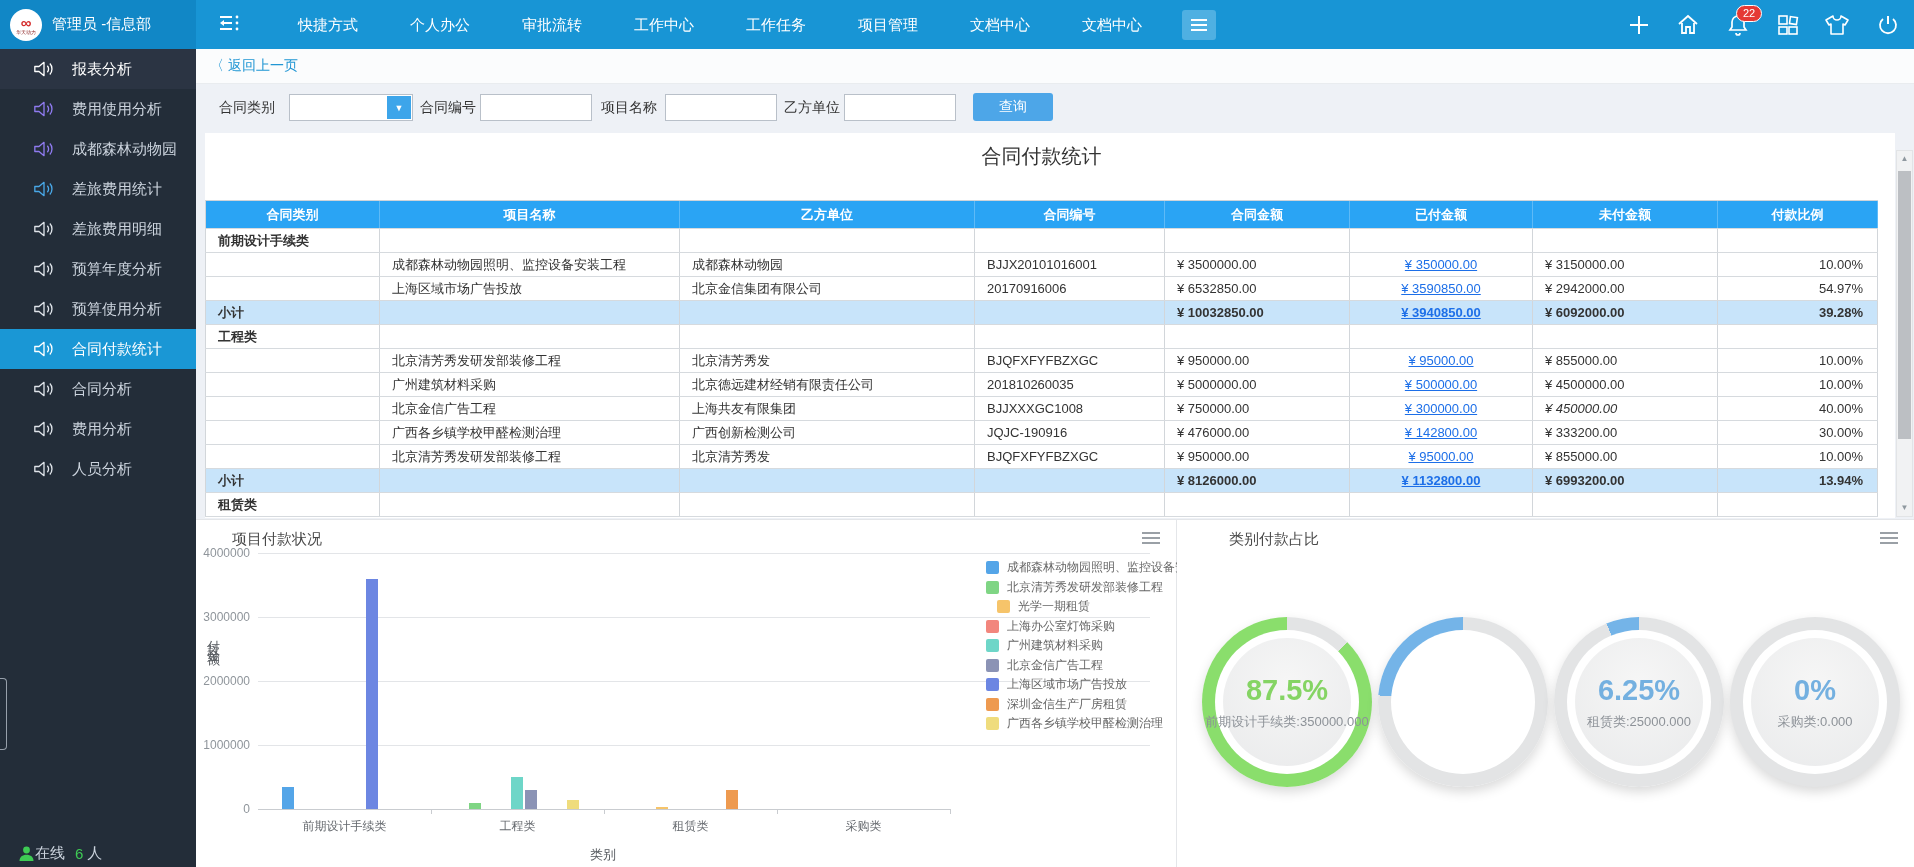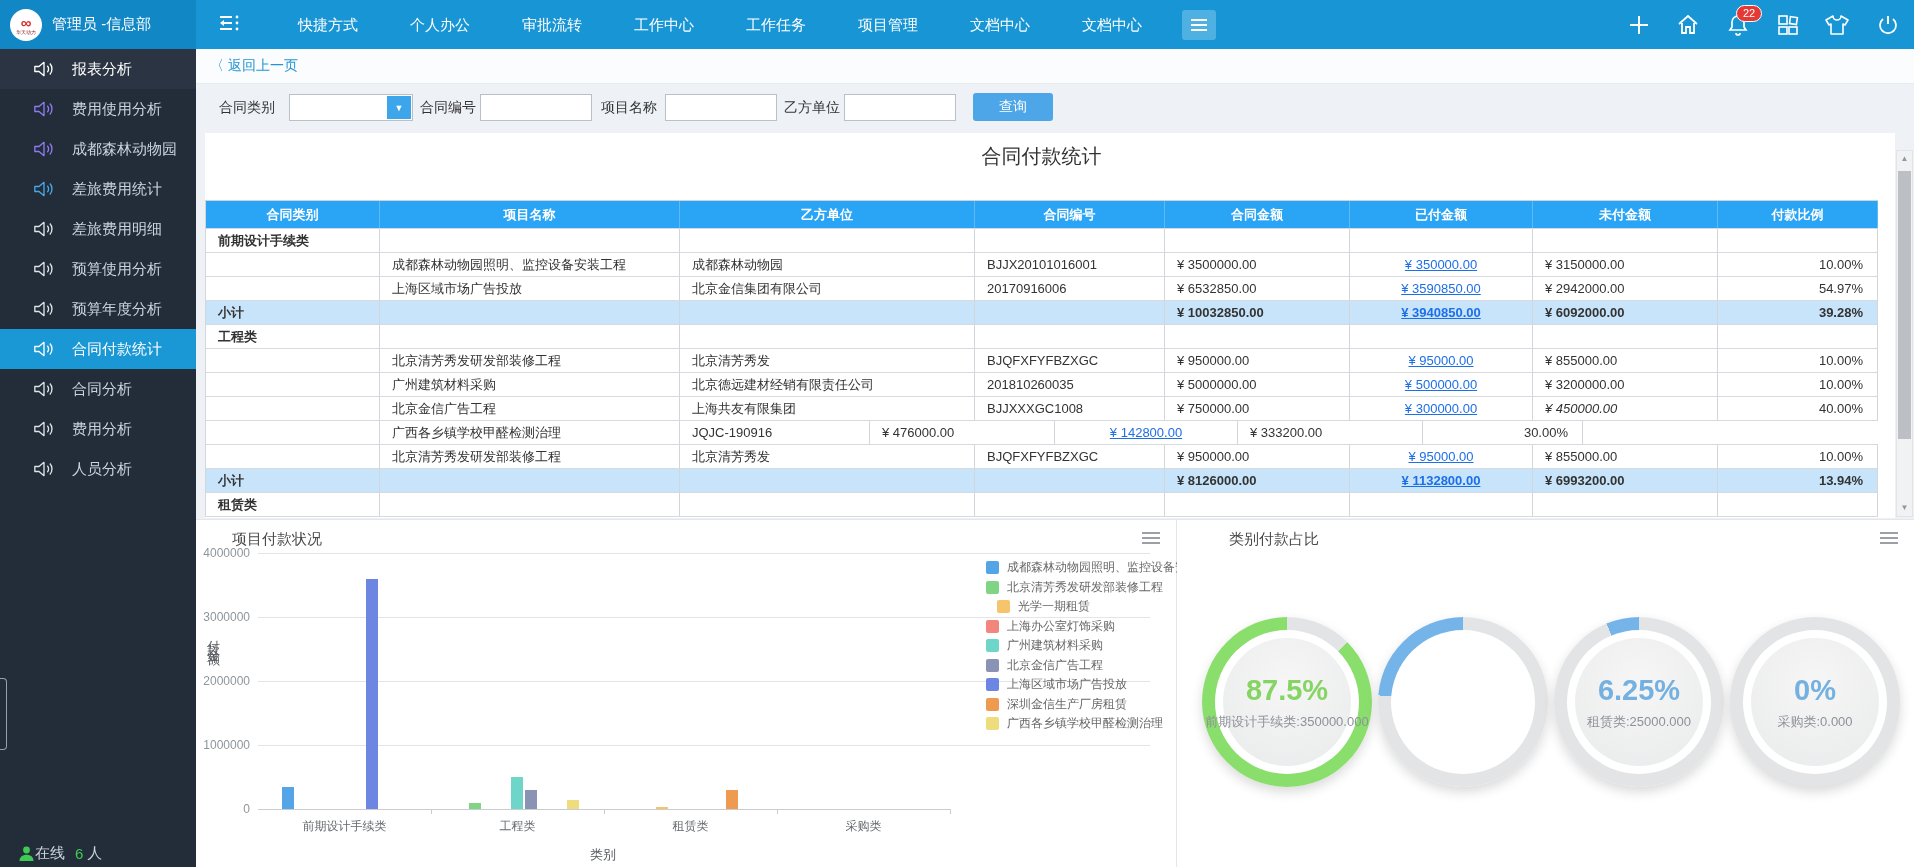--- a/index.html
+++ b/index.html
@@ -201,29 +201,29 @@
             <path d="M19 2.5c3.4 3.4 3.4 9.6 0 13" fill="none" stroke="#dfe4ea" stroke-width="1.6"></path>
           </svg>
           <span>差旅费用明细</span>
         </div>
         <div class="side-item ">
           <svg class="spk" viewBox="0 0 24 18">
             <path d="M1 6v6h5l6 5V1L6 6H1z" fill="none" stroke="#dfe4ea" stroke-width="1.6" stroke-linejoin="round"></path>
             <path d="M16 5c2 2 2 6 0 8" fill="none" stroke="#dfe4ea" stroke-width="1.6"></path>
             <path d="M19 2.5c3.4 3.4 3.4 9.6 0 13" fill="none" stroke="#dfe4ea" stroke-width="1.6"></path>
           </svg>
-          <span>预算使用分析</span>
+          <span>预算年度分析</span>
         </div>
         <div class="side-item ">
           <svg class="spk" viewBox="0 0 24 18">
             <path d="M1 6v6h5l6 5V1L6 6H1z" fill="none" stroke="#dfe4ea" stroke-width="1.6" stroke-linejoin="round"></path>
             <path d="M16 5c2 2 2 6 0 8" fill="none" stroke="#dfe4ea" stroke-width="1.6"></path>
             <path d="M19 2.5c3.4 3.4 3.4 9.6 0 13" fill="none" stroke="#dfe4ea" stroke-width="1.6"></path>
           </svg>
-          <span>预算年度分析</span>
+          <span>预算使用分析</span>
         </div>
         <div class="side-item active">
           <svg class="spk" viewBox="0 0 24 18">
             <path d="M1 6v6h5l6 5V1L6 6H1z" fill="none" stroke="#ffffff" stroke-width="1.6" stroke-linejoin="round"></path>
             <path d="M16 5c2 2 2 6 0 8" fill="none" stroke="#ffffff" stroke-width="1.6"></path>
             <path d="M19 2.5c3.4 3.4 3.4 9.6 0 13" fill="none" stroke="#ffffff" stroke-width="1.6"></path>
           </svg>
           <span>合同付款统计</span>
         </div>
         <div class="side-item ">
@@ -366,38 +366,39 @@
         </div>
         <div class="g-row g-data">
           <div class="g-cell " style="width: 175px;"></div>
           <div class="g-cell al" style="width: 300px;">广州建筑材料采购</div>
           <div class="g-cell al" style="width: 295px;">北京德远建材经销有限责任公司</div>
           <div class="g-cell al" style="width: 190px;">201810260035</div>
           <div class="g-cell al" style="width: 185px;">¥ 5000000.00</div>
           <div class="g-cell ac" style="width: 183px;">
             <span class="pay-link">¥ 500000.00</span>
           </div>
-          <div class="g-cell al" style="width: 185px;">¥ 3200000.00</div>
+          <div class="g-cell al" style="width: 185px;">¥ 4500000.00</div>
           <div class="g-cell ar" style="width: 160px;">10.00%</div>
         </div>
         <div class="g-row g-data">
           <div class="g-cell " style="width: 175px;"></div>
           <div class="g-cell al" style="width: 300px;">北京金信广告工程</div>
           <div class="g-cell al" style="width: 295px; text-align: center;">上海共友有限集团</div>
           <div class="g-cell al" style="width: 190px;">BJJXXXGC1008</div>
           <div class="g-cell al" style="width: 185px;">¥ 750000.00</div>
           <div class="g-cell ac" style="width: 183px;">
             <span class="pay-link">¥ 300000.00</span>
           </div>
           <div class="g-cell al" style="width: 185px; font-style: italic;">¥ 450000.00</div>
           <div class="g-cell ar" style="width: 160px;">40.00%</div>
         </div>
         <div class="g-row g-data">
           <div class="g-cell " style="width: 175px;"></div>
           <div class="g-cell al" style="width: 300px;">广西各乡镇学校甲醛检测治理</div>
+          <div class="g-cell al" style="width: 295px;">广西创新检测公司</div>
           <div class="g-cell al" style="width: 190px;">JQJC-190916</div>
           <div class="g-cell al" style="width: 185px;">¥ 476000.00</div>
           <div class="g-cell ac" style="width: 183px;">
             <span class="pay-link">¥ 142800.00</span>
           </div>
           <div class="g-cell al" style="width: 185px;">¥ 333200.00</div>
           <div class="g-cell ar" style="width: 160px;">30.00%</div>
         </div>
         <div class="g-row g-data">
           <div class="g-cell " style="width: 175px;"></div>

